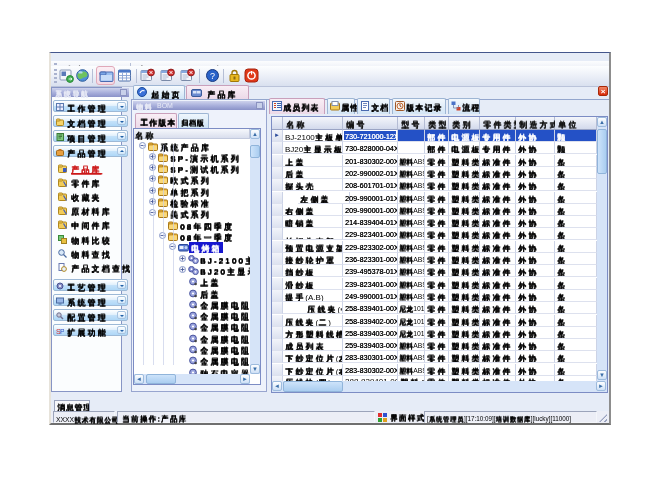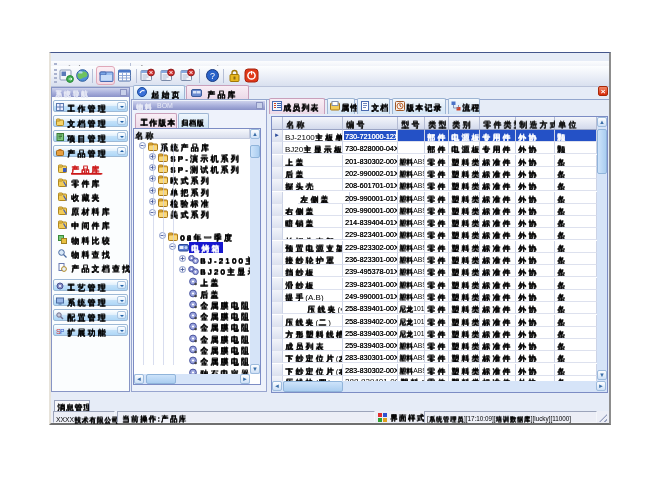--- a/index.html
+++ b/index.html
@@ -6,21 +6,21 @@
 .zh{letter-spacing:0.27em;text-shadow:0.5px 0 0 currentColor,0 0.5px 0 currentColor,0.5px 0.5px 0 currentColor}
 .win{position:absolute;left:49px;top:52px;width:562px;height:373px;background:#e6ecf7;
  border-top:1px solid #44568c;border-left:2px solid #e7e3da;border-right:2px solid #8d8d8d;border-bottom:2px solid #6f6f6f;}
 .menubar{position:absolute;left:0;top:8px;width:558px;height:13px;background:linear-gradient(#fcfdfe,#e3e7f3);border-bottom:1px solid #c3cadd;font-size:10px;color:#000}
 .menubar .mi{position:absolute;top:3px}
 .toolbar{position:absolute;left:0;top:13px;width:558px;height:21px;background:linear-gradient(#fdfeff,#e8ecf6 60%,#d9e0ef);border-bottom:1px solid #bac3da}
 .grip{position:absolute;width:3px;background:repeating-linear-gradient(#aab3cf 0 2px,transparent 2px 4px)}
 .tbi{position:absolute;top:2px;width:15px;height:15px}
 .tbsep{position:absolute;top:3px;width:1px;height:14px;background:#b6bfd6}
 
-.nav{position:absolute;left:0px;top:34px;width:79px;height:305px;background:#fbfdfe;border:1px solid #8795c5}
+.nav{position:absolute;left:0px;top:34px;width:71px;height:305px;background:#fbfdfe;border:1px solid #8795c5}
 .navhdr{position:absolute;left:0px;top:0px;width:77px;height:9px;background:linear-gradient(#cdd2ec,#a6adda 55%,#8a92c8);color:#e8eaf6;font-size:7px}
 .navbtn{position:absolute;left:1px;width:75px;height:12px;background:linear-gradient(#ffffff,#e3f1fc 45%,#c3e1f9 55%,#aed7f7);border:1px solid #9db9d6;border-radius:2px;font-size:8px;color:#000}
 .navbtn .cap{position:absolute;left:13px;top:2px;white-space:nowrap}
 .navbtn .ic{position:absolute;left:2px;top:2px;width:8px;height:8px}
 .navbtn .dd{position:absolute;right:1px;top:1px;width:9px;height:8px;background:linear-gradient(#fff,#cfe6fa);border:1px solid #a9c4e0;border-radius:2px}
 .navbtn .dd i{position:absolute;left:2px;top:3px;width:0;height:0;border:2.5px solid transparent;border-top-color:#2060a8}
 .navbtn .dd i.up{top:0px;border-top-color:transparent;border-bottom-color:#2060a8}
 .navitem{position:absolute;left:6px;font-size:8px;color:#000;white-space:nowrap}
 .navitem .ic{position:absolute;left:0;top:0;width:9px;height:9px}
 .navitem .t{position:absolute;left:13px;top:0px}
@@ -393,20 +393,28 @@
               <circle cx="3.5" cy="3.5" r="3" fill="#f8fafe" stroke="#8a9ac8"></circle>
               <path d="M1.5 3.5h4" stroke="#4a5a9a" stroke-width="0.9"></path>
             </svg></div>
           <div class="abs" style="left:24px;top:1px"><svg width="10" height="9" viewBox="0 0 10 9">
               <rect x="0.5" y="2" width="9" height="6.5" rx="1" fill="#f0b840" stroke="#a87818"></rect>
               <rect x="0.5" y="1" width="4.5" height="2" rx="1" fill="#f0b840" stroke="#a87818"></rect>
               <rect x="1" y="3.5" width="8" height="4.5" rx="0.8" fill="#fad878"></rect>
             </svg></div>
           <div class="abs" style="left:36px;top:1px"><span class="zh">美式系列</span></div>
         </div>
+        <div class="trow" style="left:0;top:90.67000000000002px;width:116px">
+          <div class="abs" style="left:34px;top:1px"><svg width="10" height="9" viewBox="0 0 10 9">
+              <rect x="0.5" y="2" width="9" height="6.5" rx="1" fill="#f0b840" stroke="#a87818"></rect>
+              <rect x="0.5" y="1" width="4.5" height="2" rx="1" fill="#f0b840" stroke="#a87818"></rect>
+              <rect x="1" y="3.5" width="8" height="4.5" rx="0.8" fill="#fad878"></rect>
+            </svg></div>
+          <div class="abs" style="left:46px;top:1px"><span class="zh">08年四季度</span></div>
+        </div>
         <div class="trow" style="left:0;top:101.98000000000002px;width:116px">
           <div class="abs" style="left:25px;top:1px"><svg width="7" height="7" viewBox="0 0 7 7">
               <circle cx="3.5" cy="3.5" r="3" fill="#f8fafe" stroke="#8a9ac8"></circle>
               <path d="M1.5 3.5h4" stroke="#4a5a9a" stroke-width="0.9"></path>
             </svg></div>
           <div class="abs" style="left:34px;top:1px"><svg width="10" height="9" viewBox="0 0 10 9">
               <rect x="0.5" y="2" width="9" height="6.5" rx="1" fill="#f0b840" stroke="#a87818"></rect>
               <rect x="0.5" y="1" width="4.5" height="2" rx="1" fill="#f0b840" stroke="#a87818"></rect>
               <rect x="1" y="3.5" width="8" height="4.5" rx="0.8" fill="#fad878"></rect>
             </svg></div>

